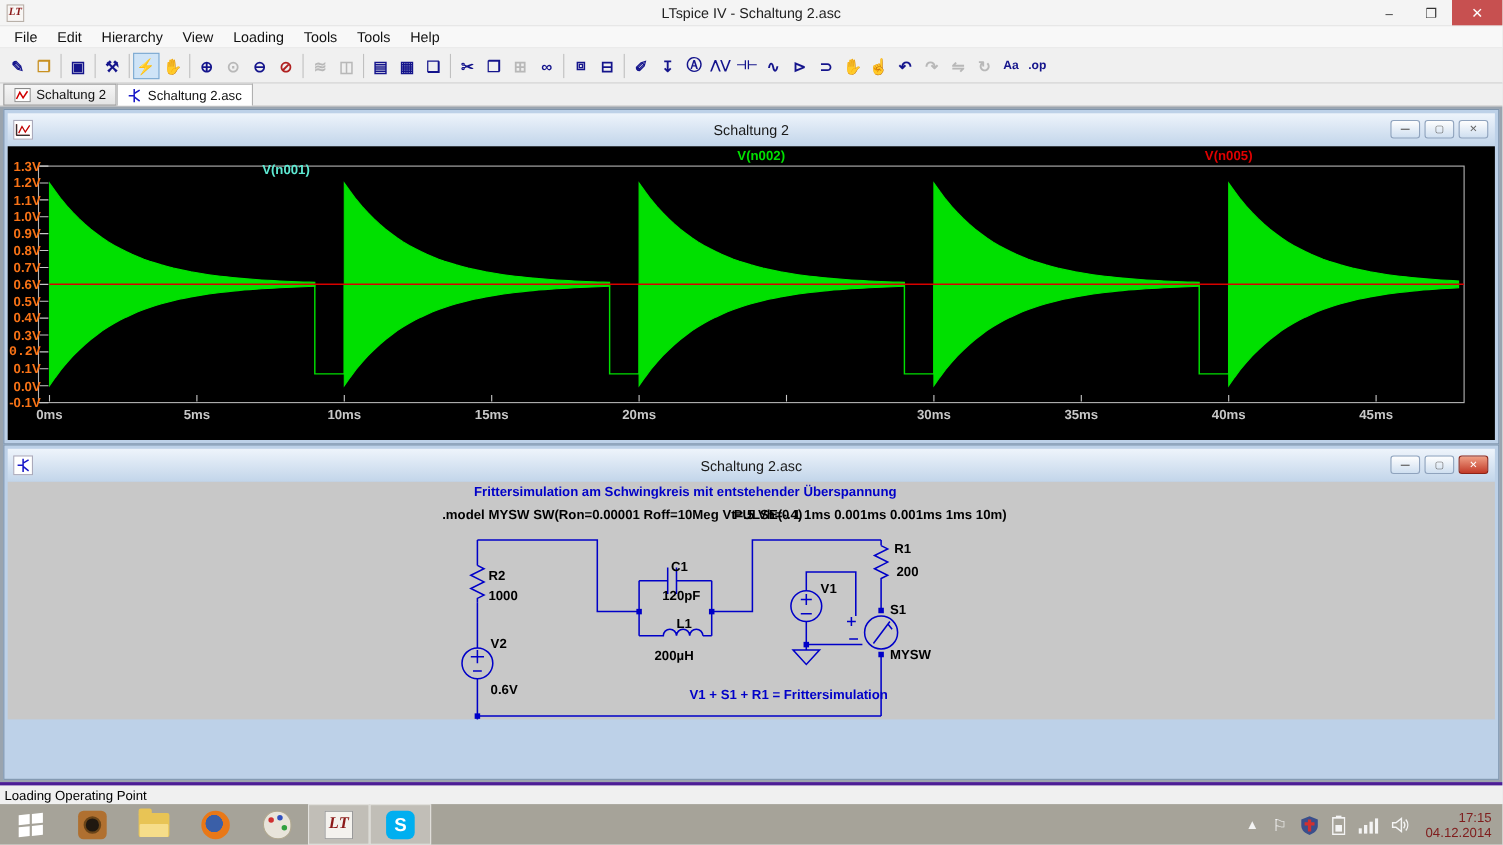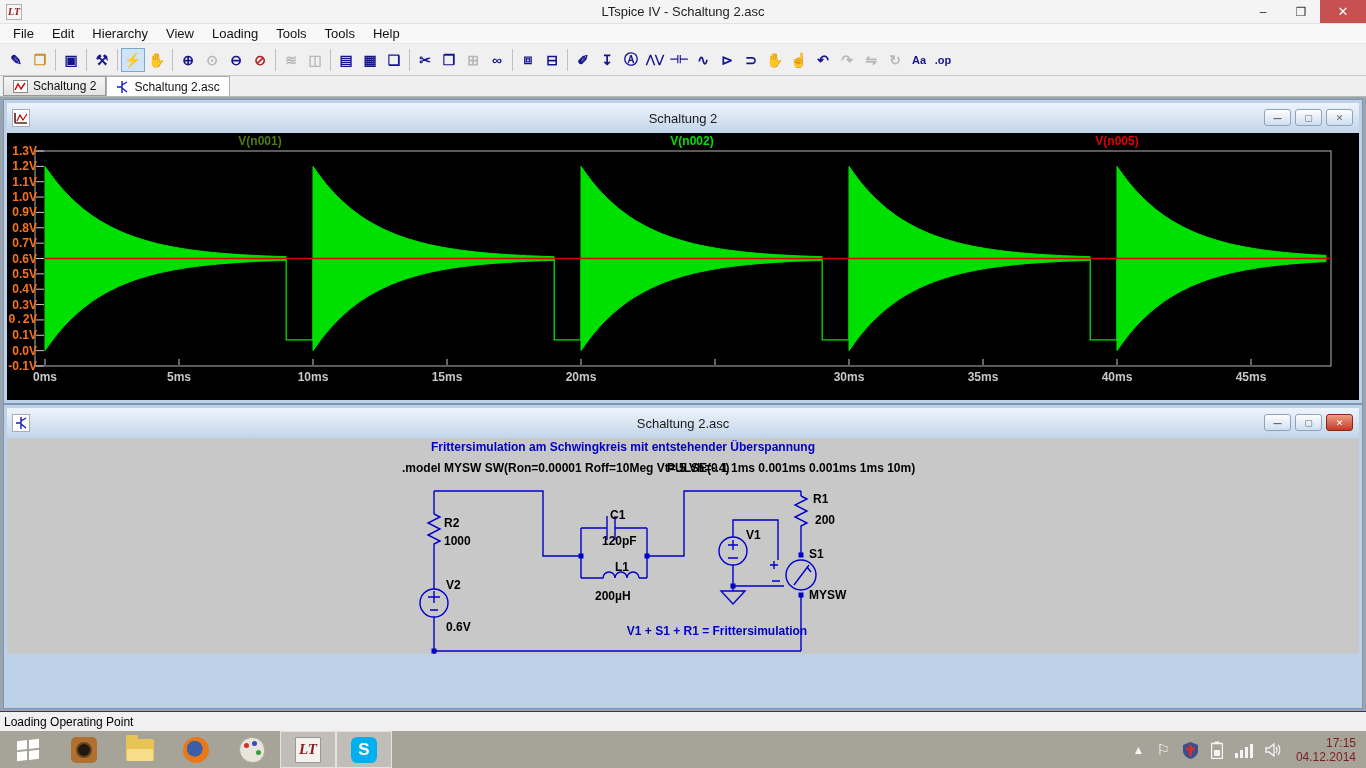--- a/index.html
+++ b/index.html
@@ -61,21 +61,21 @@
   .xtick-label { position:absolute; transform:translateX(-50%); top:237px; font:bold 12px "Liberation Sans", sans-serif; color:#c8c8c8; }
   #wave-svg { position:absolute; left:0; top:0; }
 
   
   .schem-area { position:relative; width:100%; height:216px; background:#c8c8c8; overflow:hidden; }
   .sch-label { font:bold 12px "Liberation Sans", sans-serif; fill:#000; }
   .sch-comment { font:bold 12px "Liberation Sans", sans-serif; fill:#0000c8; }
 
   
   .statusbar { position:absolute; top:711px; left:0; right:0; height:20px; background:#f0f0f0;
-    border-top:1px solid #4c1d95; display:flex; align-items:center; padding-left:4px; font-size:12px; color:#000; }
+    border-top:3px solid #4c1d95; display:flex; align-items:center; padding-left:4px; font-size:12px; color:#000; }
 
   
   .taskbar { position:absolute; top:731px; left:0; right:0; height:37px; background:#a6a399;
     display:flex; align-items:center; }
   .tb-slot { width:56px; height:37px; display:flex; align-items:center; justify-content:center; }
   .tb-slot.pressed { background:rgba(255,255,255,0.30); border:1px solid rgba(255,255,255,0.55); }
   .start-logo { display:grid; grid-template-columns:10px 10px; grid-template-rows:9px 9px; gap:2px; transform:skewY(-6deg); }
   .start-logo div { background:#fff; }
   .ic-audio { width:26px; height:26px; border-radius:5px; background:#b07030; display:flex; align-items:center; justify-content:center; }
   .ic-audio .spk { width:16px; height:16px; border-radius:50%; background:#201810; border:2px solid #6a4418; }
@@ -333,21 +333,21 @@
           <span class="xtick-label" style="left: 38px;">0ms</span>
           <span class="xtick-label" style="left: 172px;">5ms</span>
           <span class="xtick-label" style="left: 306px;">10ms</span>
           <span class="xtick-label" style="left: 440px;">15ms</span>
           <span class="xtick-label" style="left: 574px;">20ms</span>
           <span class="xtick-label" style="left: 708px; margin-top: 48px;">25ms</span>
           <span class="xtick-label" style="left: 842px;">30ms</span>
           <span class="xtick-label" style="left: 976px;">35ms</span>
           <span class="xtick-label" style="left: 1110px;">40ms</span>
           <span class="xtick-label" style="left: 1244px;">45ms</span>
-          <span class="legend-label" style="left: 253px; color: #4d7c0f;">V(n001)</span>
+          <span class="legend-label" style="left: 253px; color: #5eead4; margin-top: 13px;">V(n001)</span>
           <span class="legend-label" style="left: 685px; color: rgb(0, 224, 0);">V(n002)</span>
           <span class="legend-label" style="left: 1110px; color: rgb(224, 0, 0);">V(n005)</span>
         </div>
     </div>
 
     <div class="child win-schem">
       <div class="child-title">
         <div class="child-icon">
           <svg width="13" height="14">
               <path d="M6,1 V13 M6,5 L11,2 M6,8 L11,12 M1,7 H6" stroke="#1818c8" fill="none" stroke-width="1.4"></path>

